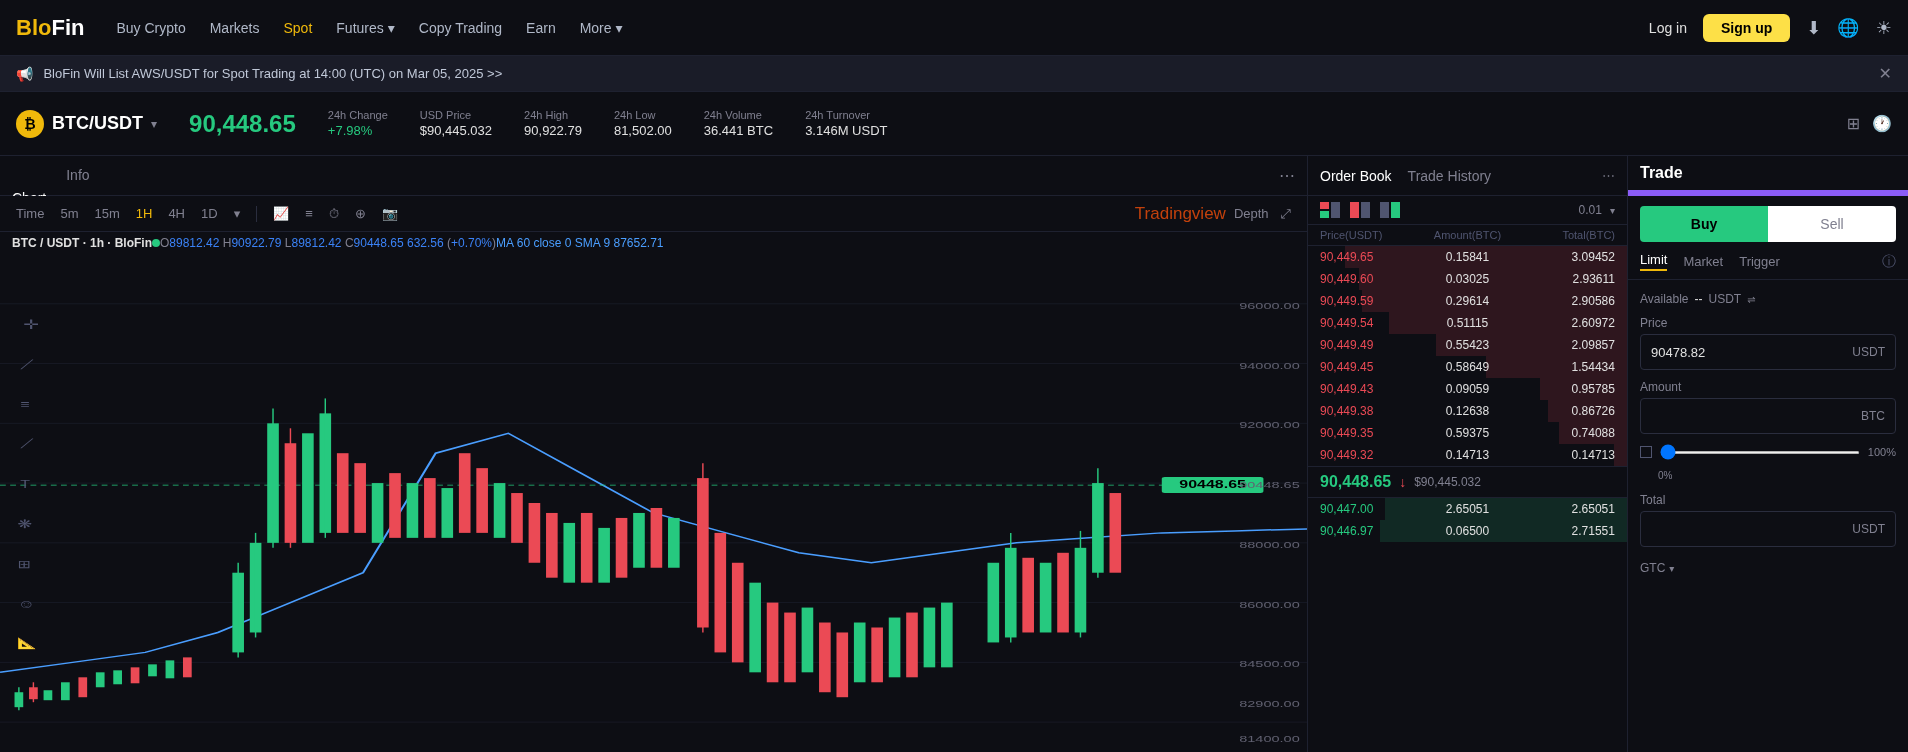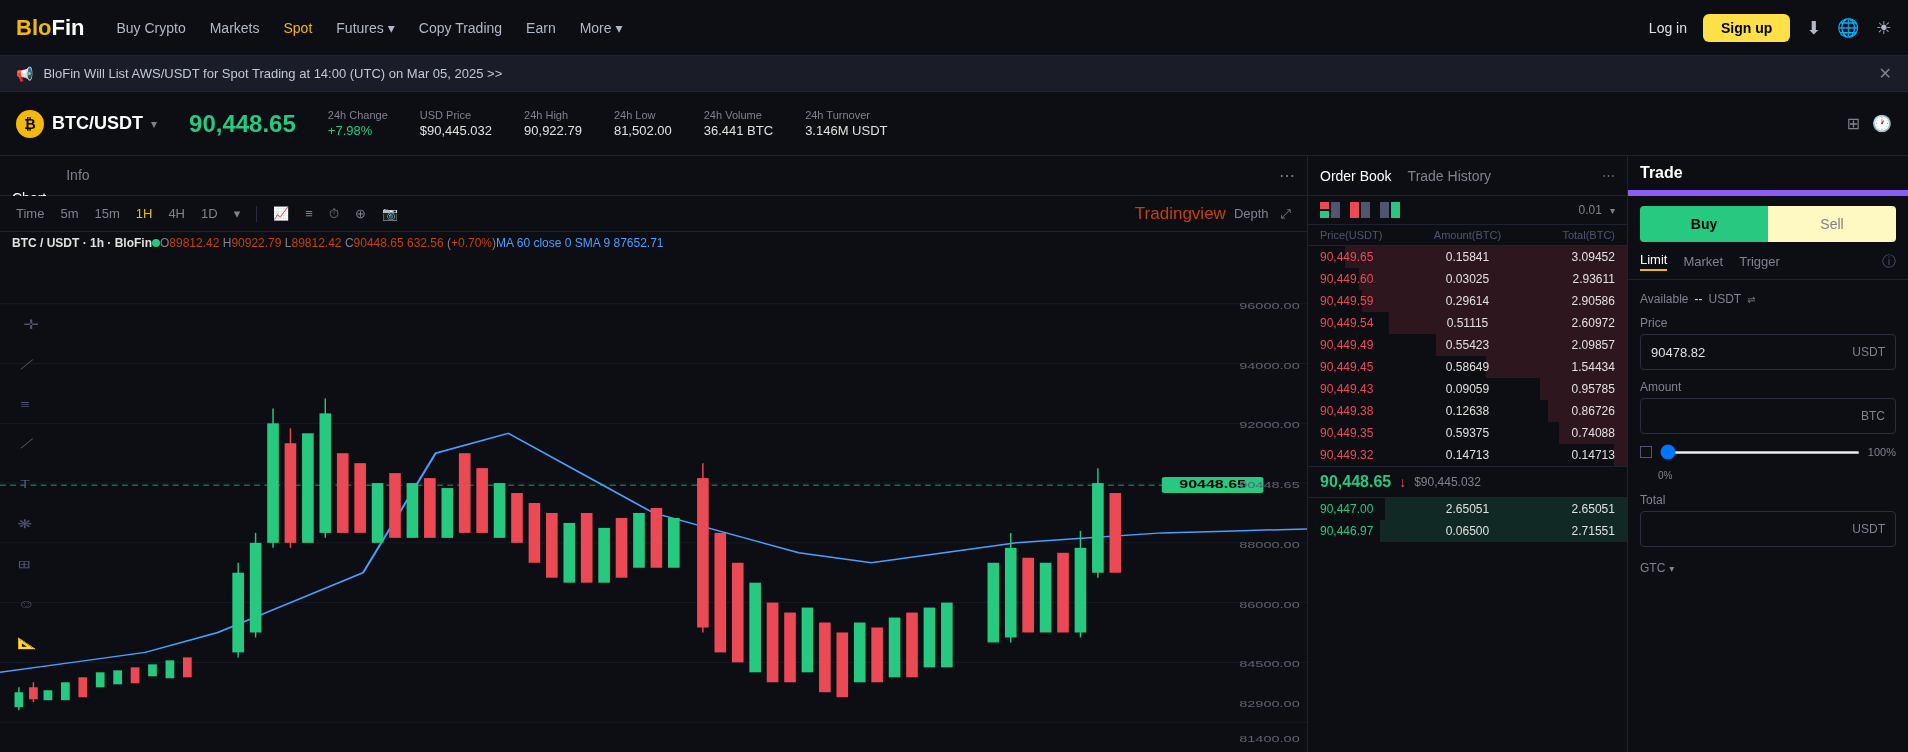--- a/index.html
+++ b/index.html
@@ -79,21 +79,21 @@
     .toolbar-depth { color: #808090; font-size: 13px; cursor: pointer; }
 
     
     .candle-info {
       display: flex; align-items: center; padding: 4px 12px; font-size: 12px;
       background: #0d0e14;
     }
     .candle-pair { color: #e0e0e0; font-weight: 600; }
     .candle-dot { width: 8px; height: 8px; background: #26c97f; border-radius: 50%; }
     .candle-ohlc { color: #808090; }
-    .candle-ohlc span { color: #c2410c; margin-top: 12px; }
+    .candle-ohlc span { color: #3b82f6; margin-top: 12px; }
     .candle-ma { color: #808090; font-size: 12px; }
     .candle-ma span { color: #4a9eff; }
 
     
     .chart-area { flex: 1; position: relative; background: #0d0e14; overflow: hidden; }
 
     
     .orderbook-section {
       width: 320px; display: flex; flex-direction: column; border-right: 1px solid #1e2130;
     }
@@ -151,21 +151,21 @@
     .trade-title { font-size: 16px; font-weight: 600; color: #fff; }
 
     .trade-buy-sell {
       display: flex; align-items: center; padding: 10px 12px; gap: 0;
     }
     .btn-buy {
       flex: 1; height: 36px; background: #26c97f; border: none; border-radius: 4px 0 0 4px;
       color: #000; font-weight: 600; font-size: 14px; cursor: pointer;
     }
     .btn-sell {
-      flex: 1; height: 36px; background: #fef9c3; border: none; border-radius: 0 4px 4px 0;
+      flex: 1; height: 36px; background: #ffffff; border: none; border-radius: 0 4px 4px 0;
       color: #808090; font-size: 14px; cursor: pointer;
     }
 
     .trade-order-types {
       display: flex; align-items: center; padding: 0 12px 8px; gap: 16px;
       border-bottom: 1px solid #1e2130;
     }
     .order-type { font-size: 13px; color: #808090; cursor: pointer; }
     .order-type.active { color: #fff; border-bottom: 2px solid #f0b90b; padding-bottom: 2px; }
     .order-type-spacer { flex: 1; }

